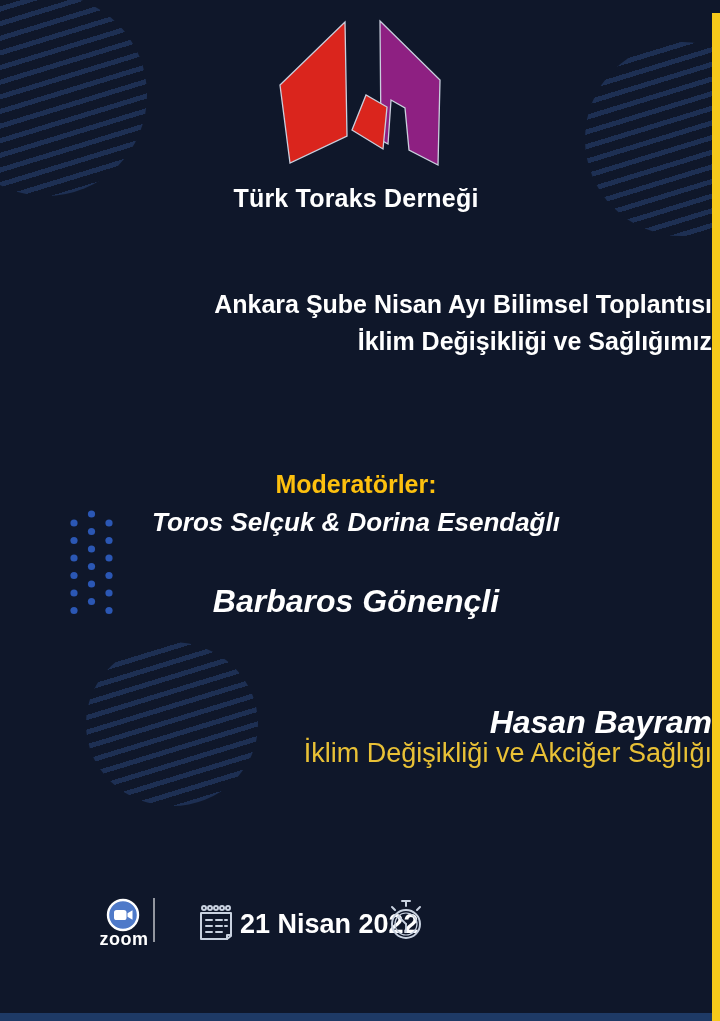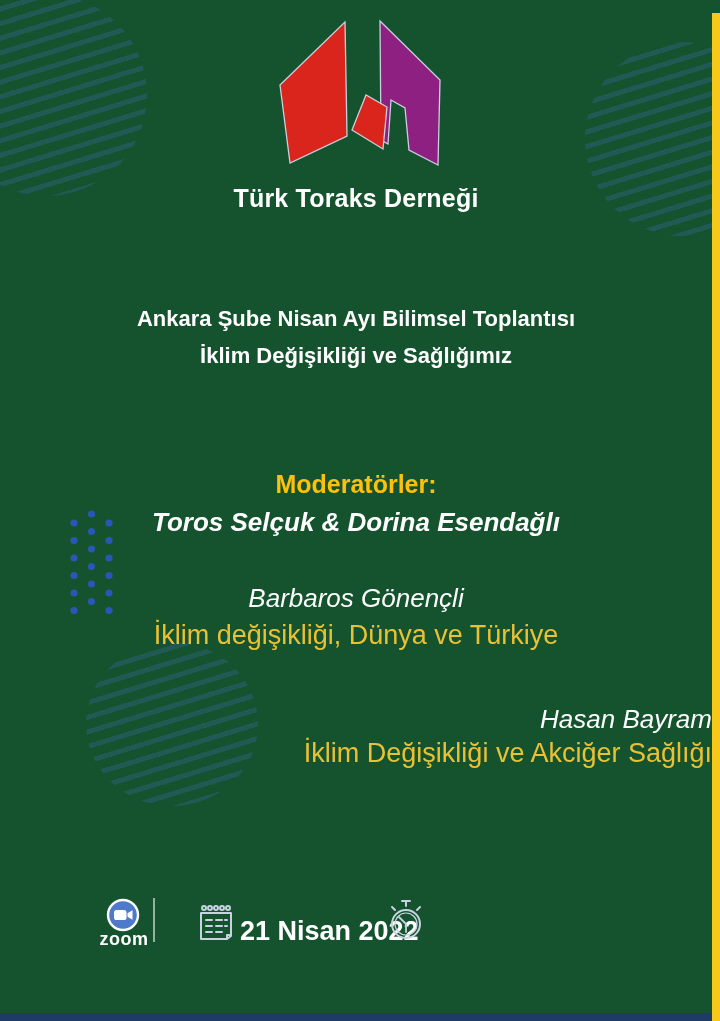--- a/index.html
+++ b/index.html
@@ -1,20 +1,20 @@
 <!DOCTYPE html>
 <html><head>
 <meta charset="utf-8">
 <style>
   html,body{margin:0;padding:0;background:#333;}
   #poster{
     position:relative;
     width:720px;height:1021px;
     margin:0 auto;
-    background:#14532d;
+    background:#0f172a;
     overflow:hidden;
     font-family:"Liberation Sans", sans-serif;
     -webkit-font-smoothing:antialiased;
   }
   
   .stripe-circle{
     position:absolute;border-radius:50%;
     background:repeating-linear-gradient(163deg,
       rgba(62,103,177,0.30) 0px, rgba(62,103,177,0.30) 5px,
       rgba(62,103,177,0) 5px, rgba(62,103,177,0) 14px);
@@ -25,37 +25,37 @@
   
   #bottom-bar{position:absolute;left:0;bottom:0;width:100%;height:8px;background:#1e3a66;z-index:2;}
   #right-bar{position:absolute;right:0;top:13px;width:8px;height:1008px;background:#f6c81a;z-index:3;}
   
   #dots-grid{position:absolute;left:66px;top:505px;z-index:2;}
   
   #logo{position:absolute;left:270px;top:16px;width:180px;height:160px;z-index:4;}
   
   .center-text{position:absolute;left:0;width:712px;text-align:center;color:#ffffff;z-index:5;}
   #org-name{top:184px;font-size:25px;font-weight:700;letter-spacing:0.2px;}
-  #event-title{top:300px;font-size:22px;font-weight:700;line-height:37px;}
+  #event-title{top:286px;font-size:25px;font-weight:700;line-height:37px;text-align:right;}
   #moderators-label{top:470px;font-size:25px;font-weight:700;color:#fdc00e;}
   #moderator-names{top:507px;font-size:26px;font-weight:700;font-style:italic;}
-  .speaker{font-size:26px;font-weight:400;font-style:italic;color:#ffffff;}
+  .speaker{font-size:32px;font-weight:700;font-style:italic;color:#ffffff;}
   .topic{font-size:27px;font-weight:400;color:#e9c136;}
   #speaker-1{top:583px;}
   #topic-1{top:620px;}
   #speaker-2{top:704px;text-align:right;}
   #topic-2{top:738px;text-align:right;}
   
   #footer{position:absolute;left:0;top:893px;width:708px;height:70px;z-index:5;}
   #zoom-logo{position:absolute;left:104px;top:3px;}
   #zoom-wordmark{position:absolute;left:84px;top:36px;width:80px;text-align:center;
     color:#ffffff;font-size:18px;font-weight:700;letter-spacing:0.5px;}
   #footer-divider{position:absolute;left:153px;top:5px;width:2px;height:44px;background:rgba(255,255,255,0.55);}
   #calendar-icon{position:absolute;left:196px;top:9px;}
-  #event-date{position:absolute;left:240px;top:23px;color:#ffffff;font-size:27px;font-weight:700;}
+  #event-date{position:absolute;left:240px;top:16px;color:#ffffff;font-size:27px;font-weight:700;}
   #stopwatch-icon{position:absolute;left:388px;top:5px;}
   #event-time{position:absolute;left:432px;top:13px;color:#ffffff;font-size:27px;font-weight:700;}
   .icon-stroke{stroke:#c9d2e0;fill:none;stroke-width:2;stroke-linecap:round;stroke-linejoin:round;}
 </style>
 </head>
 <body>
 
 <div id="poster">
 
   <div id="circle-top-left" class="stripe-circle"></div>
@@ -98,21 +98,20 @@
 
   <div id="event-title" class="center-text">
     <div>Ankara Şube Nisan Ayı Bilimsel Toplantısı</div>
     <div>İklim Değişikliği ve Sağlığımız</div>
   </div>
 
   <div id="moderators-label" class="center-text">Moderatörler:</div>
   <div id="moderator-names" class="center-text">Toros Selçuk &amp; Dorina Esendağlı</div>
 
   <div id="speaker-1" class="center-text speaker">Barbaros Gönençli</div>
-  <div id="topic-1" class="center-text topic">İklim değişikliği, Dünya ve Türkiye</div>
   <div id="speaker-2" class="center-text speaker">Hasan Bayram</div>
   <div id="topic-2" class="center-text topic">İklim Değişikliği ve Akciğer Sağlığı</div>
 
   <div id="footer">
 
     <svg id="zoom-logo" width="38" height="38" viewBox="0 0 38 38">
       <circle cx="19" cy="19" r="15" fill="#4f7ac9" stroke="#ffffff" stroke-width="2.4"></circle>
       <rect x="10" y="14" width="12.5" height="10" rx="2.6" fill="#ffffff"></rect>
       <path d="M23.5 17.2 L28.5 14.2 L28.5 23.8 L23.5 20.8 Z" fill="#ffffff"></path>
     </svg>

